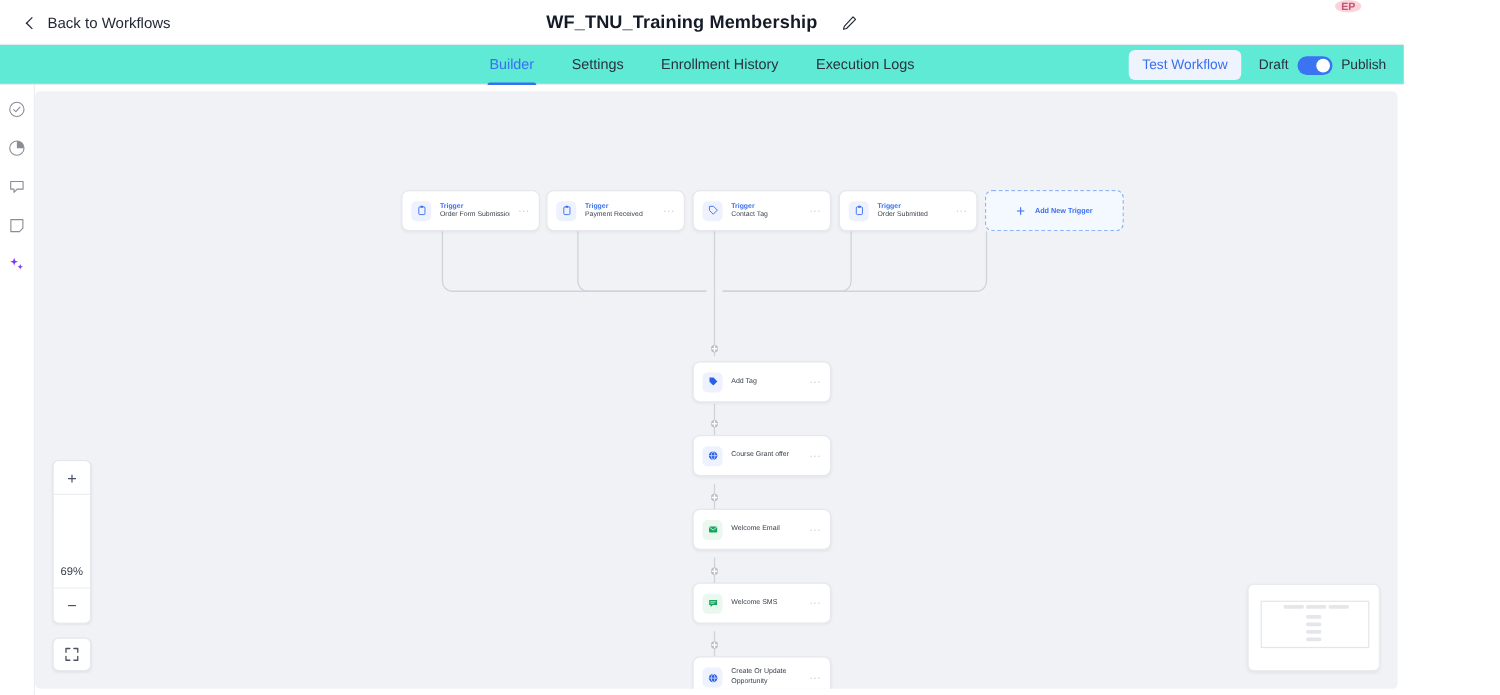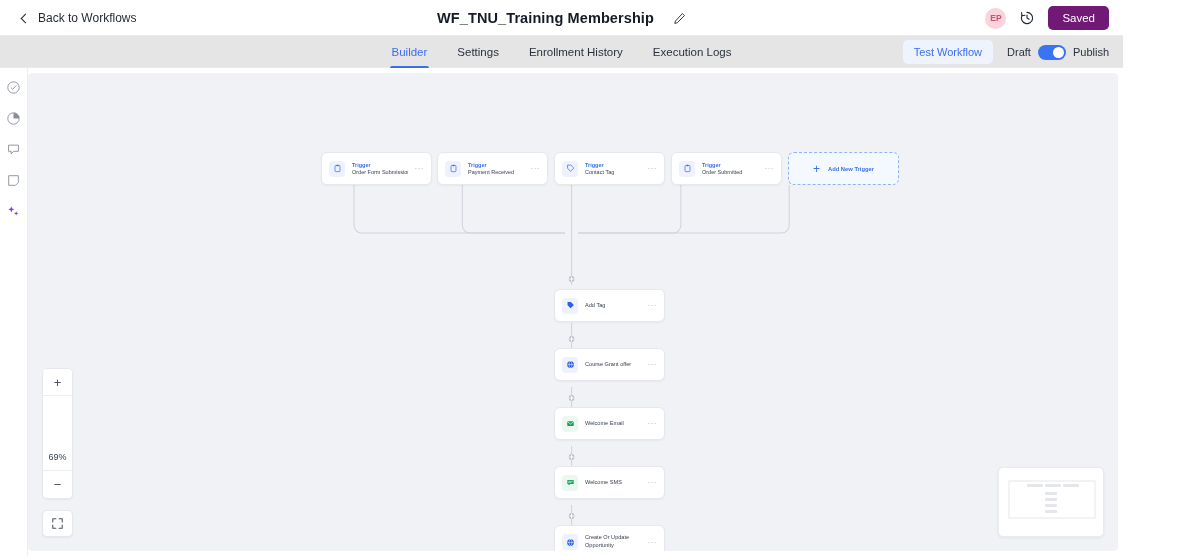--- a/index.html
+++ b/index.html
@@ -29,40 +29,40 @@
   }
   .wf-title-wrap {
     position: absolute; left: 0; right: 0; top: 0; height: 36px;
     display: flex; align-items: center; justify-content: center; gap: 19px;
     pointer-events: none;
   }
   .wf-title { font-size: 14.5px; font-weight: 700; color: #141b26; letter-spacing: .1px; }
   .pencil { width: 13px; height: 13px; pointer-events: auto; cursor: pointer; }
   .topbar-right {
     position: absolute; right: 14px; top: 0; height: 36px;
-    display: flex; align-items: center; gap: 13px;
+    display: flex; align-items: center; gap: 13px; flex-direction: column;
   }
   .avatar {
     width: 21px; height: 21px; border-radius: 50%;
     background: #fad3dc; color: #c4566f;
     font-size: 8.5px; font-weight: 700;
     display: flex; align-items: center; justify-content: center;
     cursor: pointer;
   }
   .hist-icon { width: 16px; height: 16px; cursor: pointer; }
   .saved-btn {
     background: #701a75; color: #fff; border: none;
     font-size: 11.5px; font-family: inherit;
     padding: 6px 14px; border-radius: 5px; cursor: pointer;
   }
 
   
   .tabbar {
     position: relative; height: 32px; width: 100%;
-    border-bottom: 1px solid #e8eaee; background: #e5e5e5;
+    border-bottom: 1px solid #e8eaee; background: #5eead4;
   }
   .tabs {
     position: absolute; left: 0; right: 0; top: 0; height: 32px;
     display: flex; align-items: center; justify-content: center; gap: 30px;
   }
   .tab {
     font-size: 11.5px; color: #2a323e; cursor: pointer;
     height: 32px; display: flex; align-items: center; position: relative;
   }
   .tab.active { color: #3a6ff0; }

